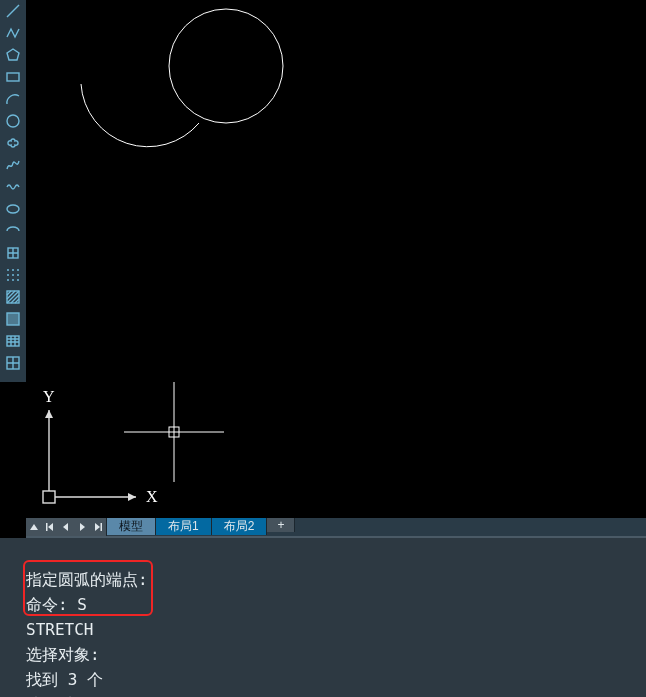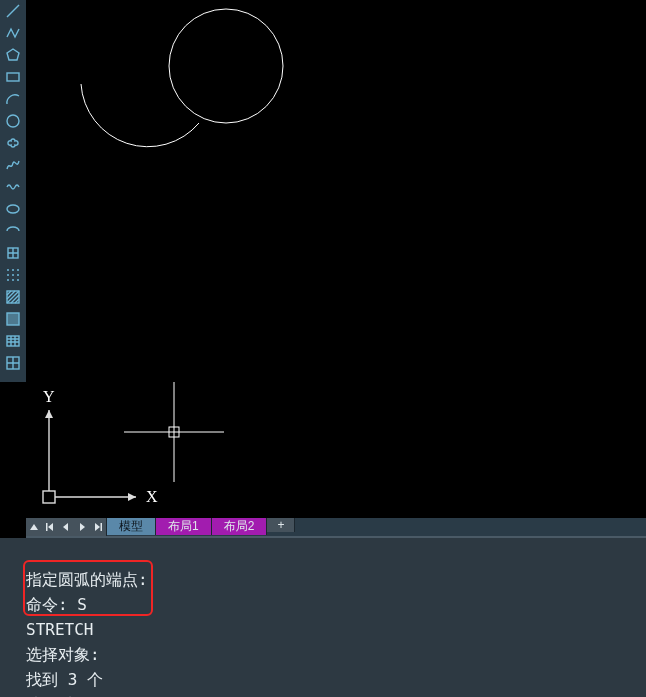--- a/index.html
+++ b/index.html
@@ -8,21 +8,21 @@
 .toolbar{position:absolute;left:0;top:0;width:26px;height:380px;background:#2a3b47;display:flex;flex-direction:column;align-items:center;padding-top:2px;gap:4px}
 .tool{width:18px;height:18px;display:flex;align-items:center;justify-content:center;cursor:pointer}
 .tool svg{width:16px;height:16px;stroke:#6fb8d8;fill:none;stroke-width:1.4}
 
 .canvas{position:absolute;left:26px;top:0;width:620px;height:518px;background:#000}
 .canvas svg{position:absolute;left:0;top:0}
 
 .tabstrip{position:absolute;left:26px;top:518px;width:620px;height:20px;background:#2a3b47;display:flex;align-items:flex-start;font-size:12px;color:#dfe6ea}
 .nav-group{display:flex;align-items:center;background:#45525c;border-right:1px solid #1c272f}
 .navbtn{width:16px;height:18px;display:flex;align-items:center;justify-content:center;cursor:pointer;color:#dfe6ea;font-size:10px}
-.tab{padding:0 12px;display:flex;align-items:center;background:#a21caf;border-right:1px solid #1c272f;white-space:nowrap;cursor:pointer}
+.tab{padding:0 12px;display:flex;align-items:center;background:#0369a1;border-right:1px solid #1c272f;white-space:nowrap;cursor:pointer}
 .tab.active{background:#5a88a9;color:#0f1820;font-weight:500}
 .tab.plus{padding:0 10px;background:#45525c}
 
 .cmdpanel{position:absolute;left:0;top:538px;width:646px;height:159px;background:#2d3942;color:#e8eef1;font-family:"SimSun","Microsoft YaHei",monospace;font-size:16px;line-height:25px;padding:4px 6px 4px 26px;box-sizing:border-box;white-space:pre}
 .close-x{position:absolute;left:4px;top:542px;width:14px;height:14px;cursor:pointer}
 .close-x svg{stroke:#8ea3b0;stroke-width:1.6}
 .highlight-box{position:absolute;left:23px;top:560px;width:126px;height:52px;border:2px solid #f02525;border-radius:6px;pointer-events:none}
 .divider{position:absolute;left:26px;top:536px;width:620px;height:2px;background:#4a5a66}
 </style>
 </head>

